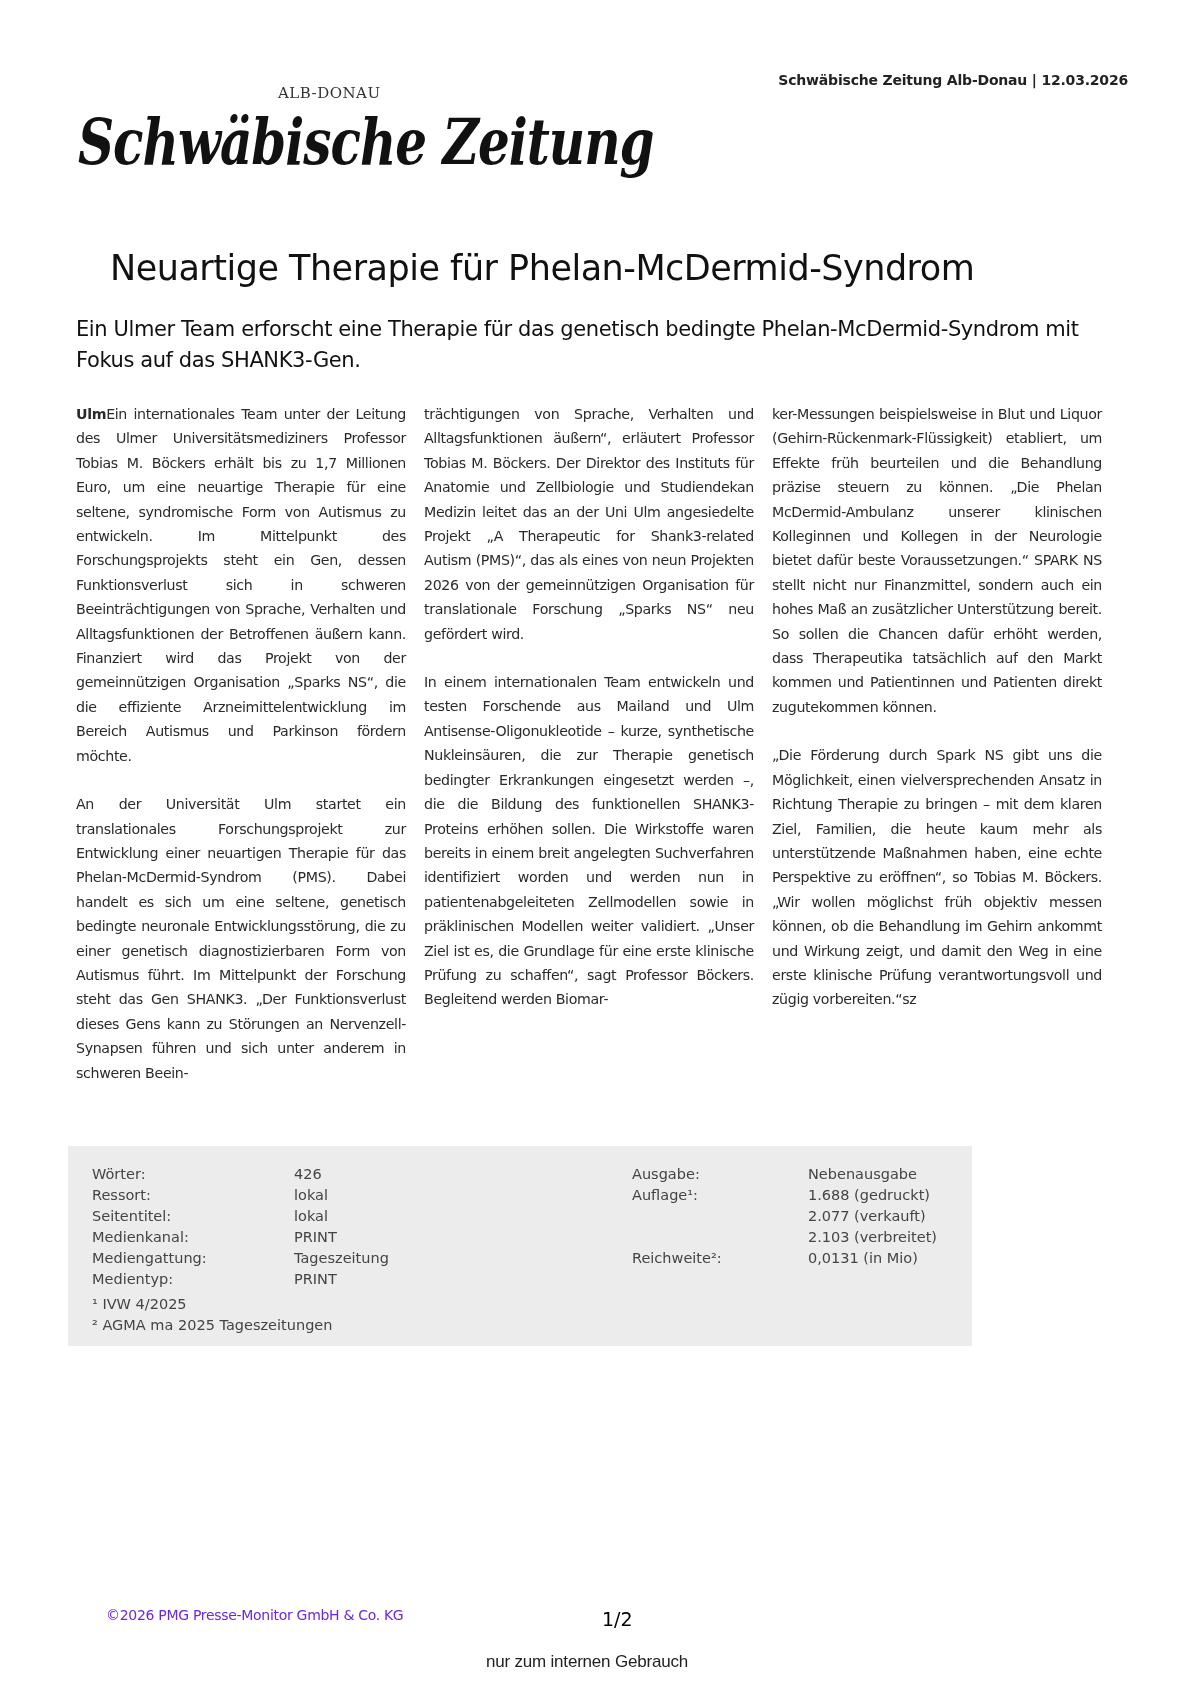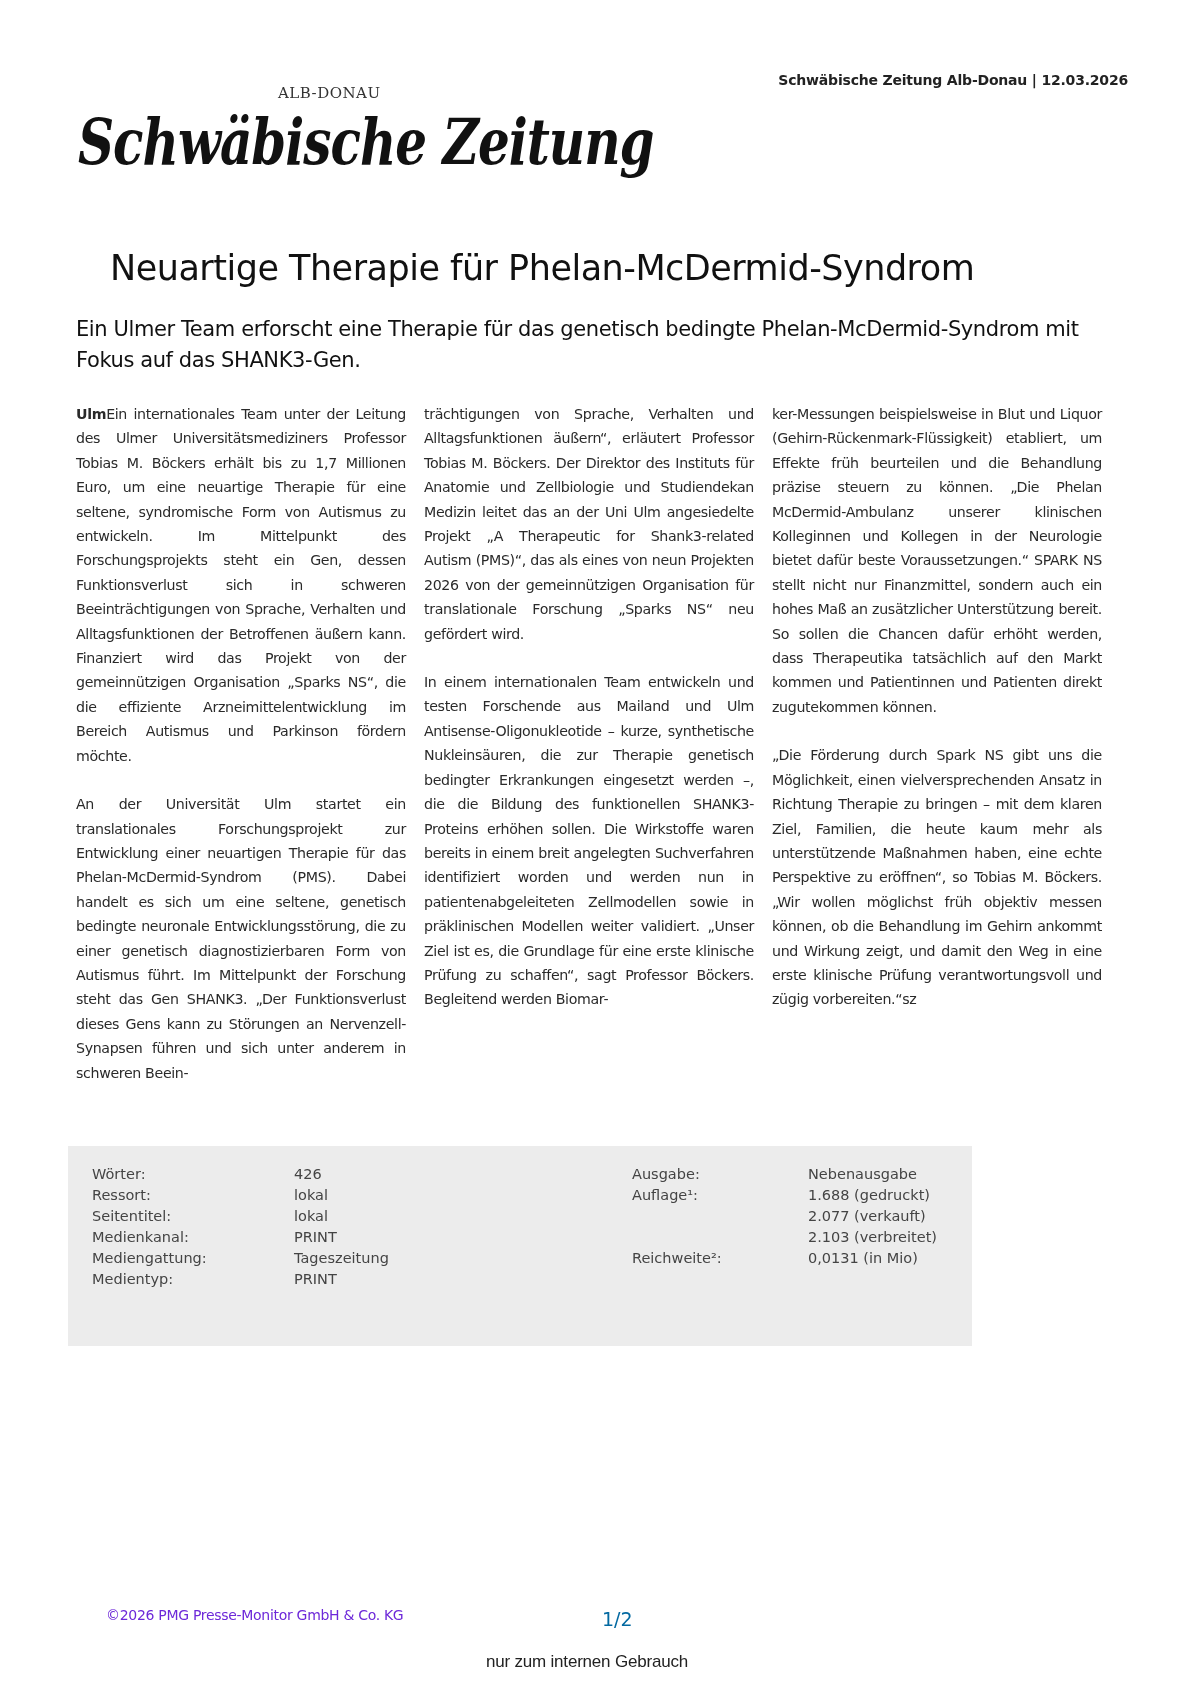--- a/index.html
+++ b/index.html
@@ -23,21 +23,21 @@
   .meta { position: absolute; left: 68px; top: 1146px; width: 904px; height: 200px; background: #ececec; font-family: "DejaVu Sans", sans-serif; font-size: 14.5px; color: #444; }
   .meta .group { position: absolute; top: 18px; }
   .meta .g1 { left: 24px; }
   .meta .g2 { left: 564px; }
   .meta .row { display: flex; line-height: 21px; }
   .meta .g1 .k { width: 202px; }
   .meta .g2 .k { width: 176px; }
   .meta .foot { position: absolute; left: 24px; top: 148px; line-height: 21px; }
 
   .footer-copy { position: absolute; left: 74px; top: 1607px; font-family: "DejaVu Sans", sans-serif; font-size: 14px; color: #6d28d9; letter-spacing: -0.3px; margin-left: 32px; }
-  .footer-page { position: absolute; left: 602px; top: 1608px; font-family: "DejaVu Sans", sans-serif; font-size: 19px; color: #0369a1; }
+  .footer-page { position: absolute; left: 602px; top: 1608px; font-family: "DejaVu Sans", sans-serif; font-size: 19px; color: #000000; }
   .footer-note { position: absolute; left: 486px; top: 1652px; font-family: "Liberation Sans", sans-serif; font-size: 17px; color: #222; letter-spacing: -0.2px; }
 </style>
 </head>
 <body>
 
 <div class="masthead">
   <div class="edition">ALB-DONAU</div>
   <div class="logo">Schwäbische Zeitung</div>
 </div>
 
@@ -107,17 +107,21 @@
       </div>
     <div class="row">
         <span class="k"></span>
         <span>2.103 (verbreitet)</span>
       </div>
     <div class="row">
         <span class="k">Reichweite²:</span>
         <span>0,0131 (in Mio)</span>
       </div>
   </div>
+  <div class="foot">
+    <div>¹ IVW 4/2025</div>
+    <div>² AGMA ma 2025 Tageszeitungen</div>
+  </div>
 </div>
 
 <div class="footer-copy">©2026 PMG Presse-Monitor GmbH &amp; Co. KG</div>
 <div class="footer-page">1/2</div>
 <div class="footer-note">nur zum internen Gebrauch</div>
 
 </body></html>

